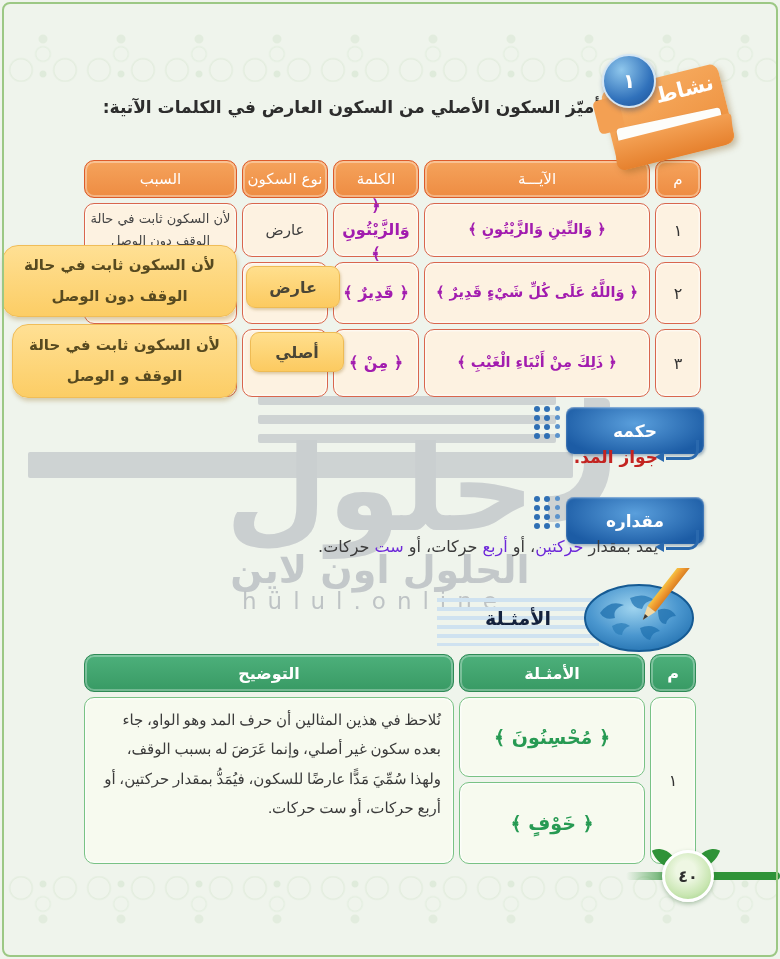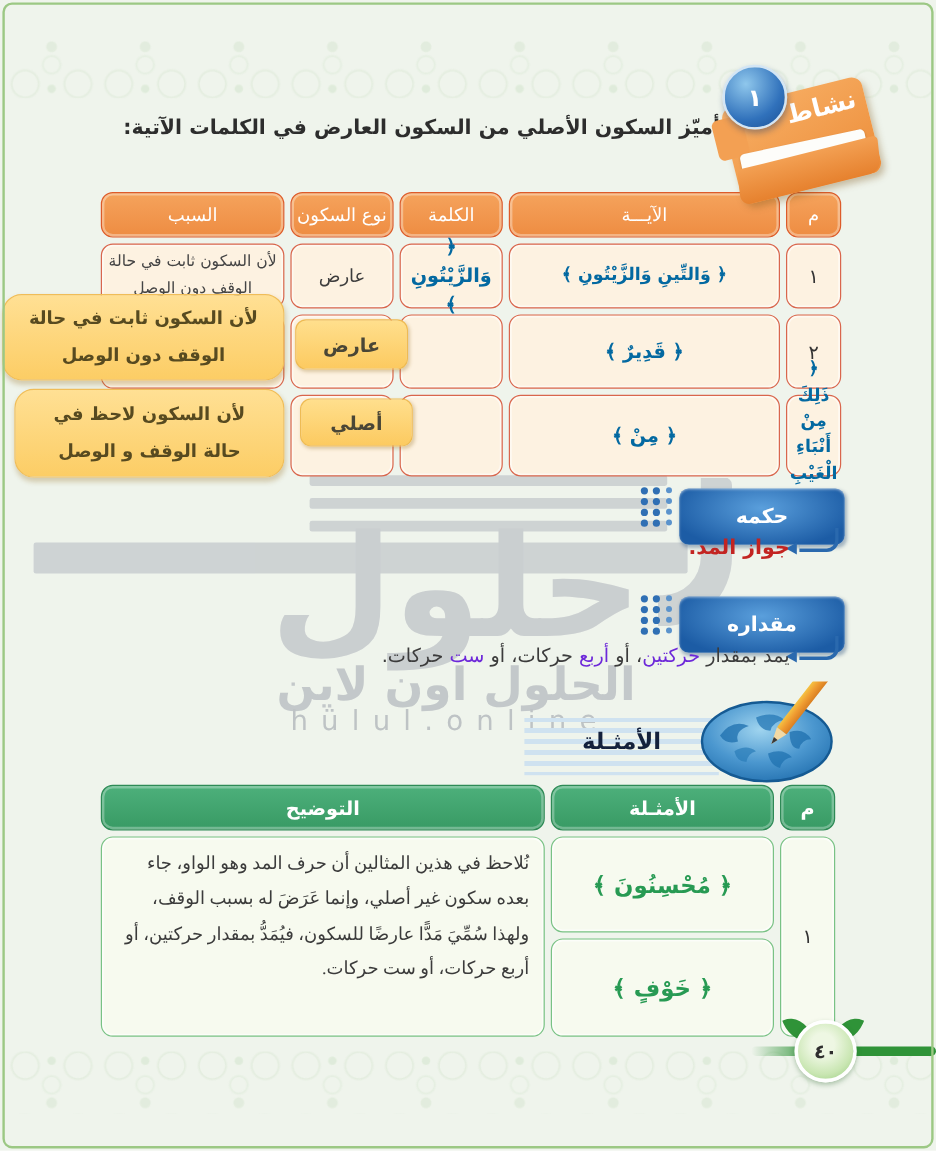--- a/index.html
+++ b/index.html
@@ -34,21 +34,21 @@
 
   .instruction{position:absolute;right:180px;top:97px;font-size:17px;font-weight:600;color:#2d2d2d;direction:rtl;white-space:nowrap;z-index:2;}
 
   
   .otable{position:absolute;left:84px;top:160px;display:grid;direction:rtl;z-index:1;
     grid-template-columns:46px 226px 86px 86px 153px;
     grid-template-rows:38px 54px 62px 68px;gap:5px;}
   .ocell{background:#fdf2e1;border:1.6px solid #d9664d;border-radius:10px;box-shadow:inset 0 0 0 1.5px rgba(255,255,255,.55);
     display:flex;align-items:center;justify-content:center;text-align:center;direction:rtl;padding:2px 4px;box-sizing:border-box;}
   .oh{background:linear-gradient(180deg,#f5a35c,#ee8c42);border-color:#dd5b2a;color:#fff;font-weight:normal;font-size:15px;box-shadow:inset 0 0 0 2px rgba(255,255,255,.35);}
-  .quran{color:#0369a1;font-size:14.5px;font-weight:600;line-height:1.5;}
+  .quran{color:#a21caf;font-size:14.5px;font-weight:600;line-height:1.5;}
   .quran-word{font-size:16px;}
   .num-cell{font-size:16px;color:#333;}
   .type-cell{font-size:15px;color:#3d3d3d;}
   .reason-print{font-size:13px;color:#444;line-height:1.7;}
 
   
   .chip{position:absolute;z-index:2;background:linear-gradient(180deg,#ffdf8d,#fcca60);border:1px solid #eebb54;border-radius:9px;
     display:flex;align-items:center;justify-content:center;font-weight:bold;font-size:16px;color:#4a4636;box-shadow:1px 2px 3px rgba(150,110,30,.3);}
   .chip1{left:246px;top:266px;width:92px;height:40px;}
   .chip2{left:250px;top:332px;width:92px;height:38px;}
@@ -155,35 +155,36 @@
     <div class="ocell oh">نوع السكون</div>
     <div class="ocell oh">السبب</div>
 
     <div class="ocell num-cell">١</div>
     <div class="ocell quran">﴿ وَالتِّينِ وَالزَّيْتُونِ ﴾</div>
     <div class="ocell quran quran-word">﴿ وَالزَّيْتُونِ ﴾</div>
     <div class="ocell type-cell">عارض</div>
     <div class="ocell reason-print">لأن السكون ثابت في حالة الوقف دون الوصل</div>
 
     <div class="ocell num-cell">٢</div>
+    <div class="ocell quran">﴿ وَاللَّهُ عَلَى كُلِّ شَيْءٍ قَدِيرٌ ﴾</div>
     <div class="ocell quran quran-word">﴿ قَدِيرٌ ﴾</div>
     <div class="ocell type-cell"></div>
     <div class="ocell reason-print"></div>
 
     <div class="ocell num-cell">٣</div>
     <div class="ocell quran">﴿ ذَلِكَ مِنْ أَنْبَاءِ الْغَيْبِ ﴾</div>
     <div class="ocell quran quran-word">﴿ مِنْ ﴾</div>
     <div class="ocell type-cell"></div>
     <div class="ocell reason-print"></div>
   </div>
 
   <div class="chip chip1">عارض</div>
   <div class="chip chip2">أصلي</div>
   <div class="callout co1">لأن السكون ثابت في حالة الوقف دون الوصل</div>
-  <div class="callout co2">لأن السكون لاحظ في حالة الوقف و الوصل</div>
+  <div class="callout co2">لأن السكون ثابت في حالة الوقف و الوصل</div>
 
   <div class="dots dots1">
       <span></span>
       <span></span>
       <span></span>
       <span></span>
       <span></span>
       <span></span>
       <span></span>
       <span></span>

